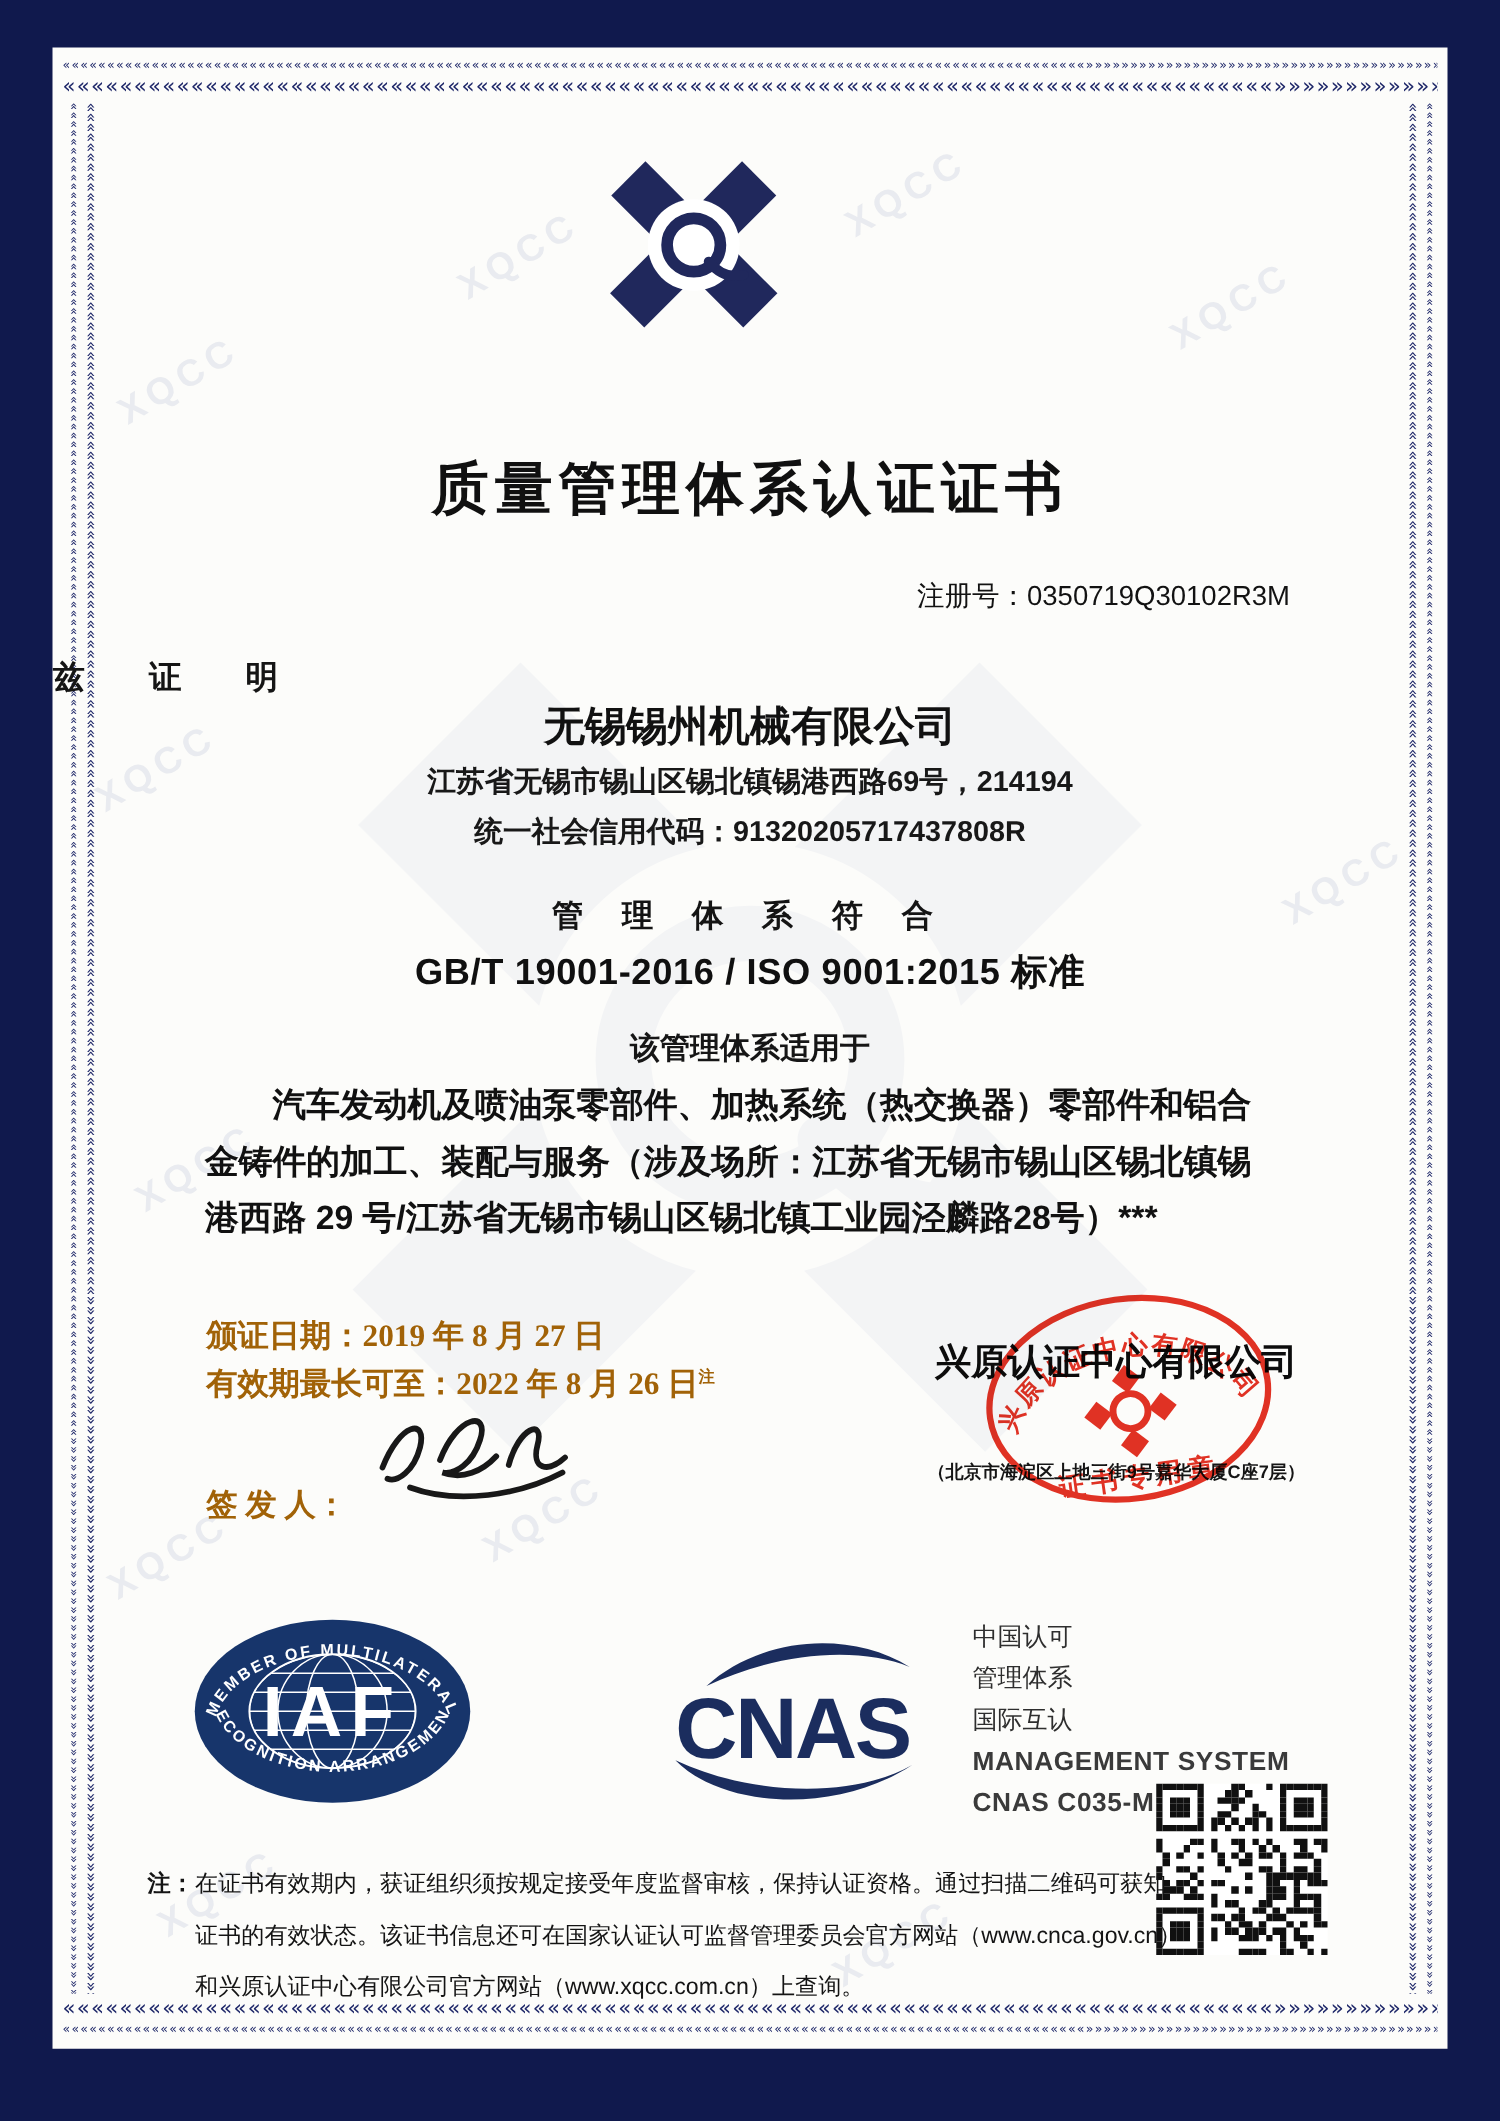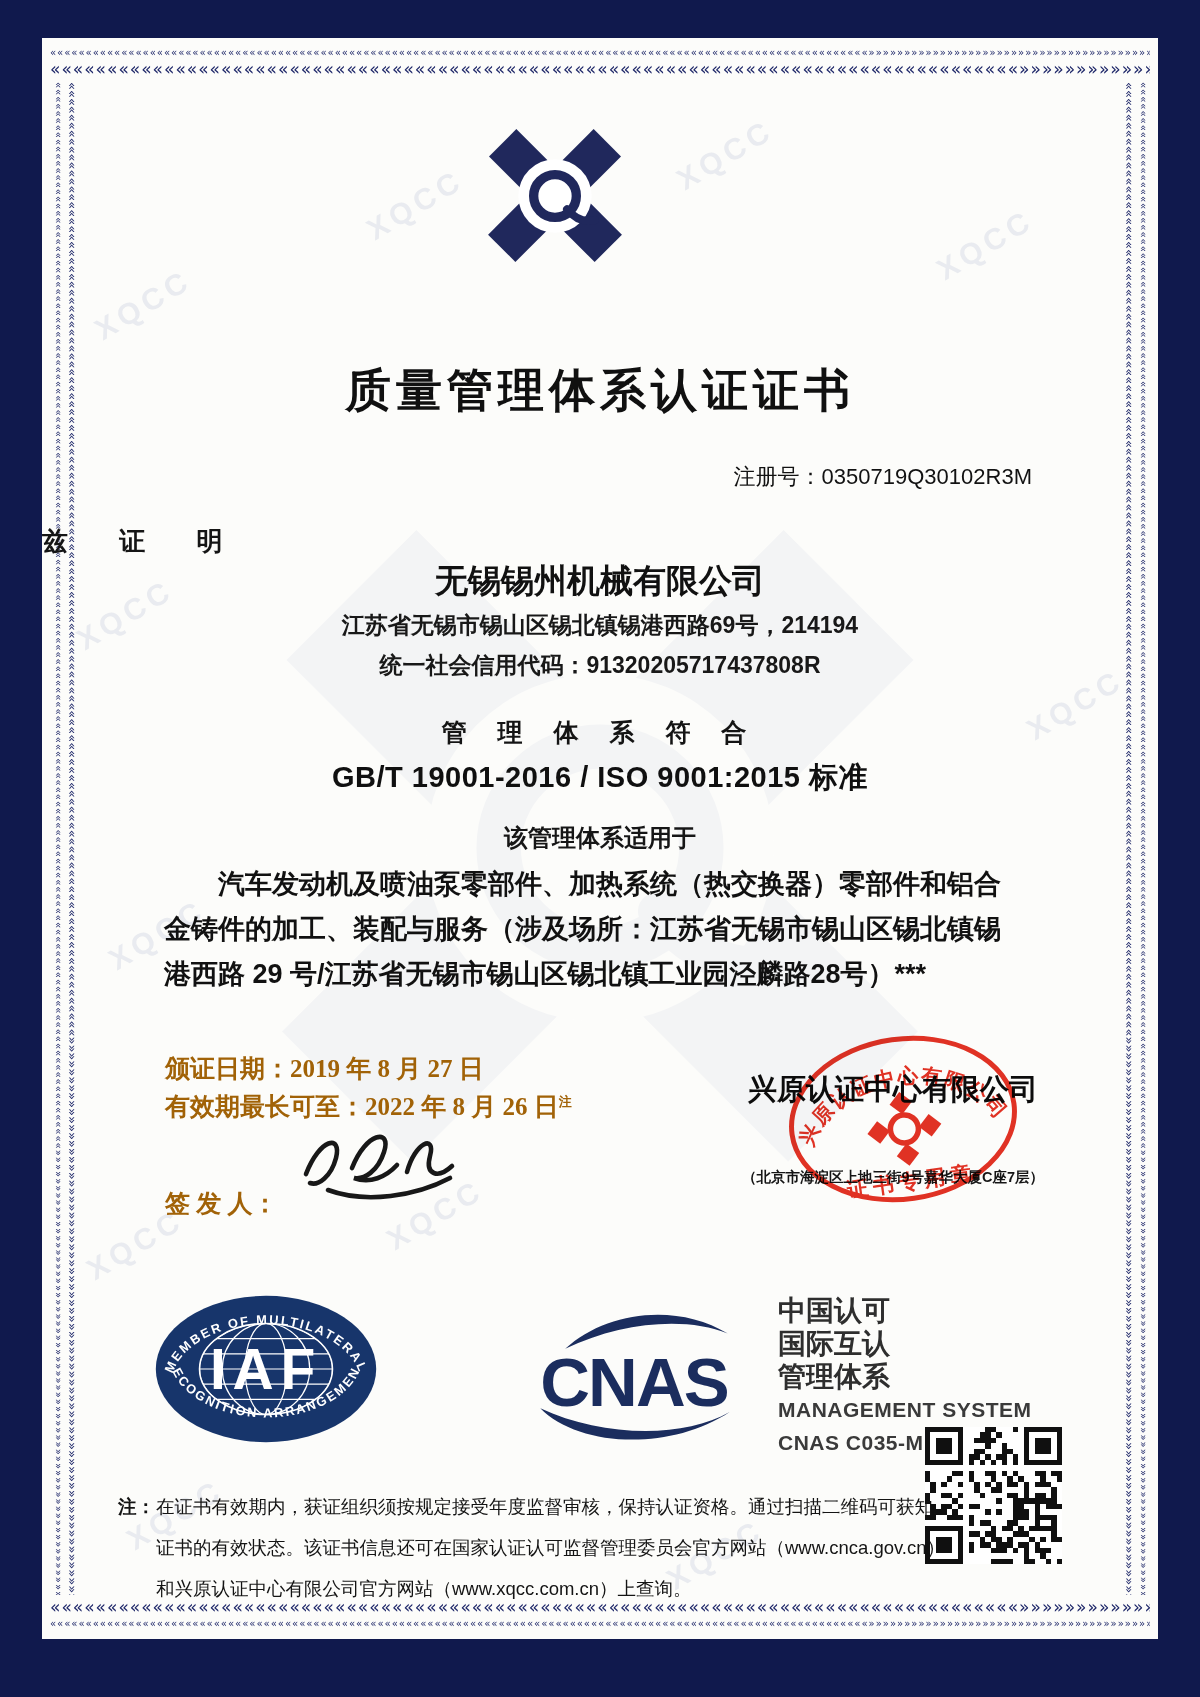--- a/index.html
+++ b/index.html
@@ -44,21 +44,21 @@
   .signer{position:absolute;left:123px;top:1112px;font-size:25px;font-weight:600;margin-top:37px;}
   .signature{position:absolute;left:252px;top:1078px;width:180px;height:95px;}
 
   .issuer{position:absolute;left:601px;top:1032px;width:500px;text-align:center;font-size:29px;font-weight:bold;color:#0c0c0c;z-index:1;}
   .issuer-addr{position:absolute;left:641px;top:1130px;width:420px;text-align:center;font-size:14.5px;font-weight:600;color:#151515;white-space:nowrap;z-index:1;}
   .seal{position:absolute;left:741px;top:993px;width:240px;height:176px;transform:rotate(-8deg);mix-blend-mode:multiply;opacity:.95;z-index:2;}
 
   .iaf{position:absolute;left:108px;top:1255px;width:232px;height:152px;}
   .cnas{position:absolute;left:483px;top:1265px;width:220px;height:152px;}
   .accred{position:absolute;left:736px;top:1256px;color:#2e2e2e;}
-  .accred div{font-size:28px;line-height:33px;font-weight:700;}
+  .accred div{font-size:20px;line-height:33px;font-weight:400;}
   .accred .lat{font-size:21px;font-weight:600;letter-spacing:.5px;color:#3a3a3a;}
 
   .qr{position:absolute;left:883px;top:1389px;width:137px;height:137px;display:grid;grid-template-columns:repeat(25,1fr);grid-template-rows:repeat(25,1fr);background:#fff;}
   .qr i{display:block;}
   .qr i.d{background:#101010;}
 
   .note{position:absolute;left:76px;top:1448px;padding-left:38px;font-size:18.5px;color:#141414;font-weight:500;}
   .note .note-label{position:absolute;left:0;top:0;line-height:41px;font-weight:600;}
   .note .note-line{line-height:41px;white-space:nowrap;}
 </style>
@@ -203,22 +203,22 @@
     </svg>
 
     <svg class="cnas" viewBox="0 0 230 155">
       <path d="M42 46 C85 6 160 -2 212 30 C168 12 100 18 42 46 Z" fill="#1b2d5e"></path>
       <path d="M16 108 C55 148 150 154 214 112 C165 140 80 138 16 108 Z" fill="#1b2d5e"></path>
       <text x="114" y="106" font-size="72" font-weight="bold" letter-spacing="-2" text-anchor="middle" fill="#1b2d5e">CNAS</text>
     </svg>
 
     <div class="accred">
       <div>中国认可</div>
+      <div>管理体系</div>
       <div>国际互认</div>
-      <div>管理体系</div>
       <div class="lat">MANAGEMENT SYSTEM</div>
       <div class="lat">CNAS C035-M</div>
     </div>
 
     <div class="qr" id="qrBox">
         <i class="d"></i>
         <i class="d"></i>
         <i class="d"></i>
         <i class="d"></i>
         <i class="d"></i>

